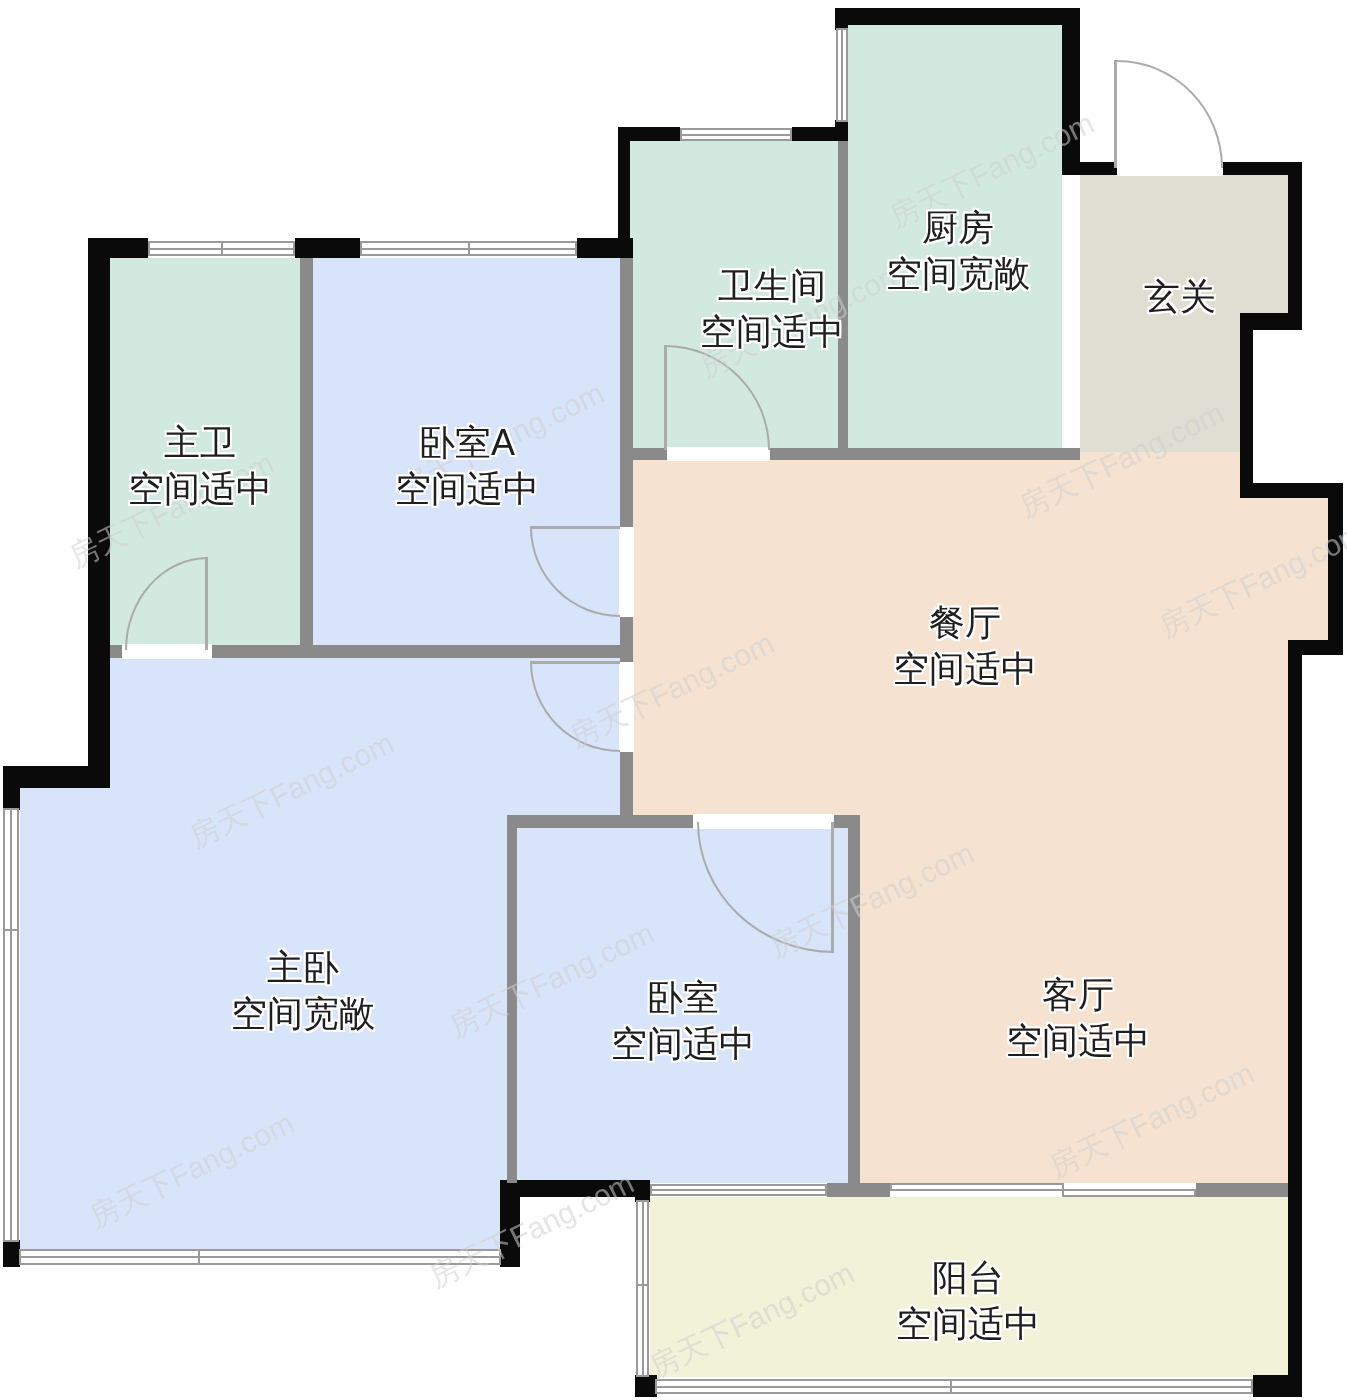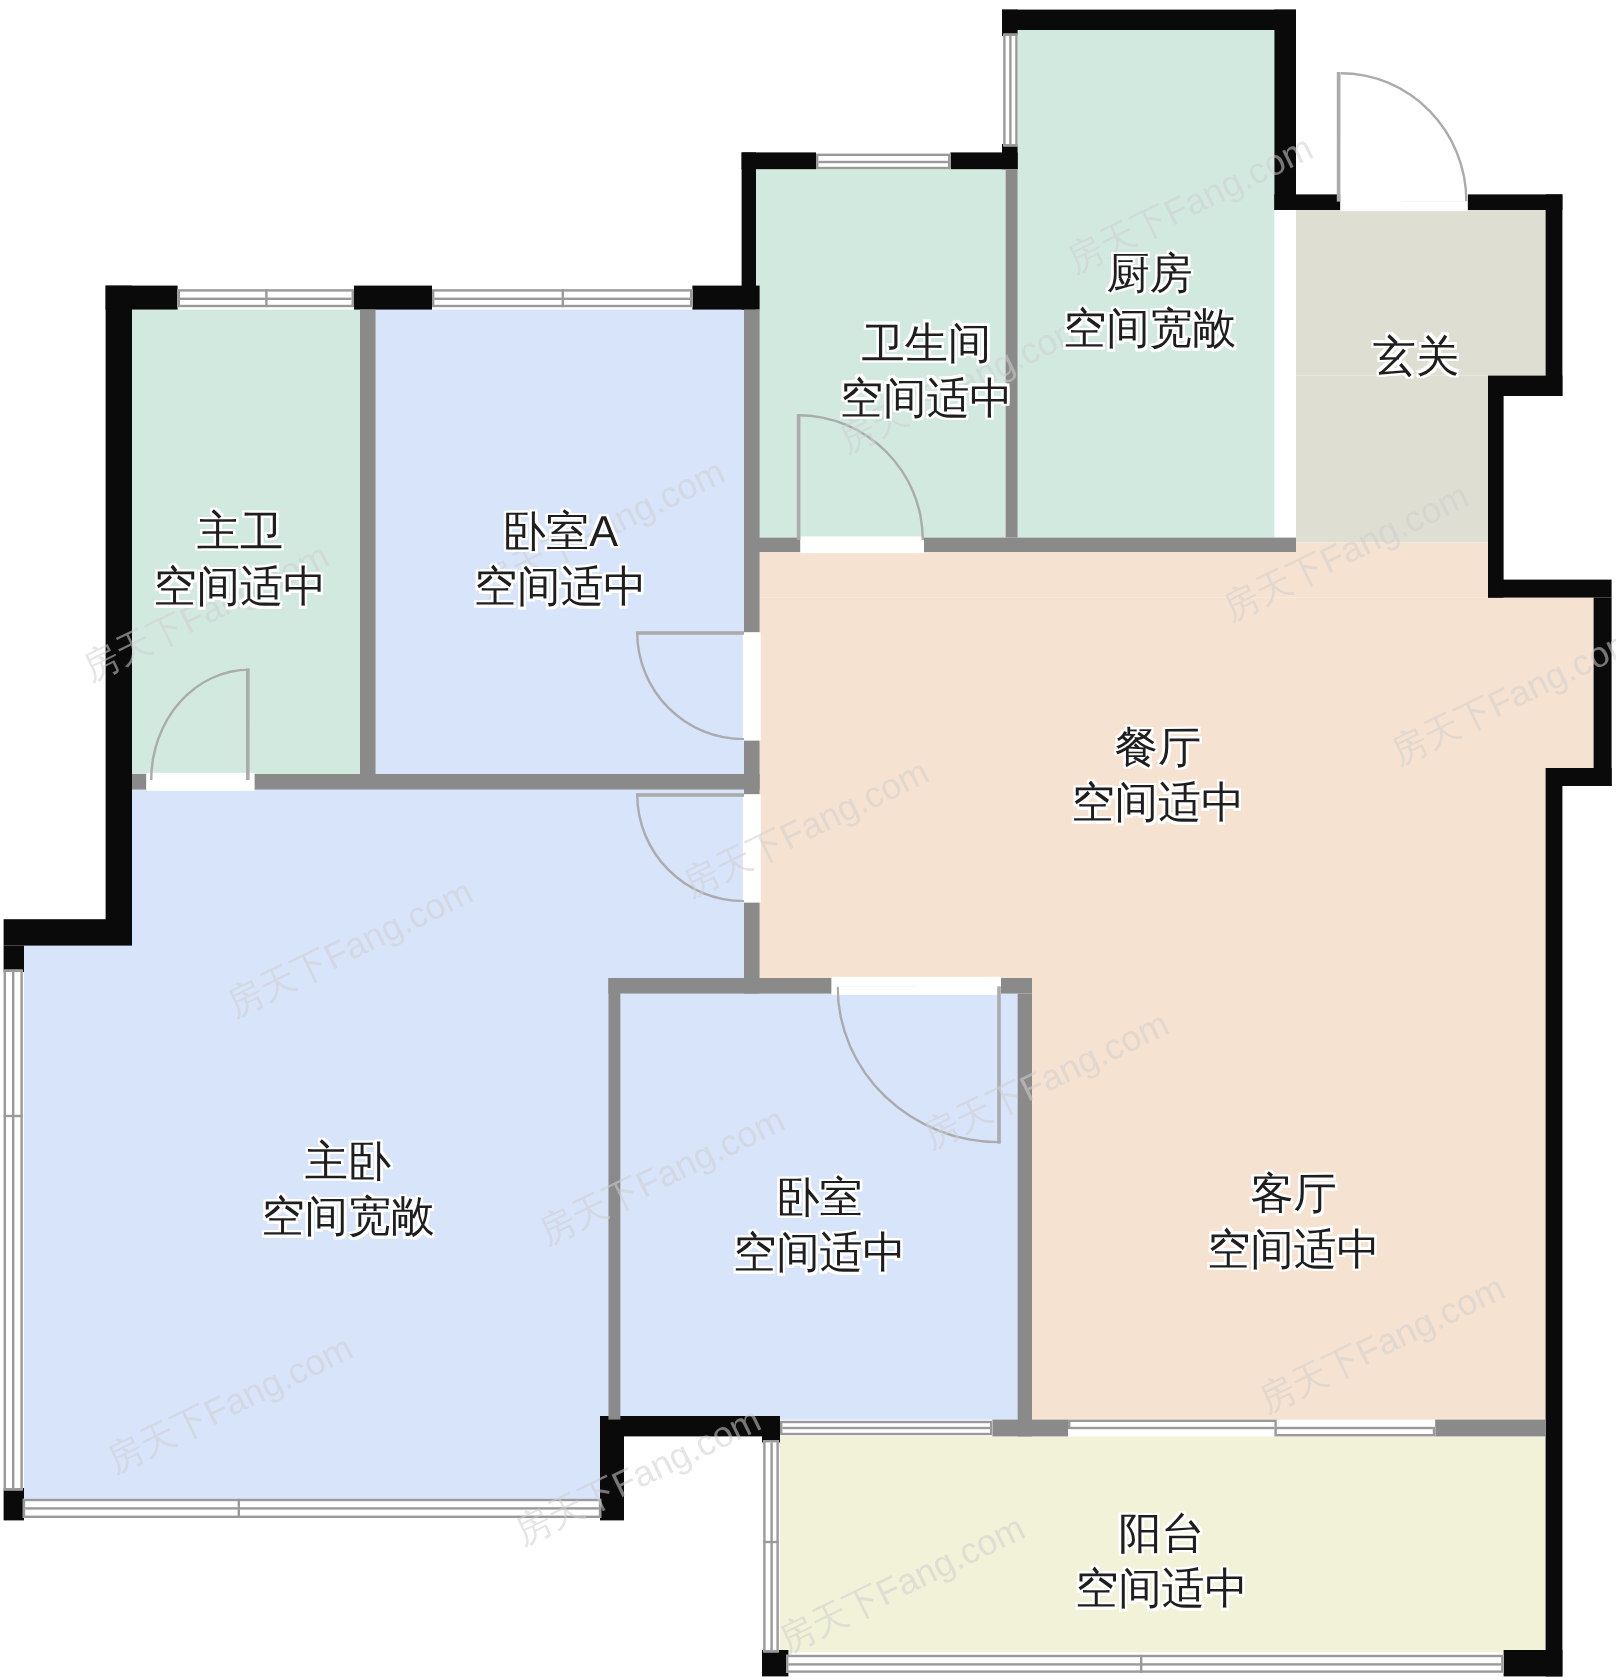--- a/index.html
+++ b/index.html
@@ -166,21 +166,21 @@
     <div>厨房</div>
     <div>空间宽敞</div>
   </div>
   <div class="rlabel" style="left:1180px;top:274px;">
     <div>玄关</div>
   </div>
   <div class="rlabel" style="left:965px;top:600px;">
     <div>餐厅</div>
     <div>空间适中</div>
   </div>
-  <div class="rlabel" style="left:290px;top:945px;">
+  <div class="rlabel" style="left:303px;top:945px;">
     <div>主卧</div>
     <div>空间宽敞</div>
   </div>
   <div class="rlabel" style="left:683px;top:975px;">
     <div>卧室</div>
     <div>空间适中</div>
   </div>
   <div class="rlabel" style="left:1078px;top:972px;">
     <div>客厅</div>
     <div>空间适中</div>

